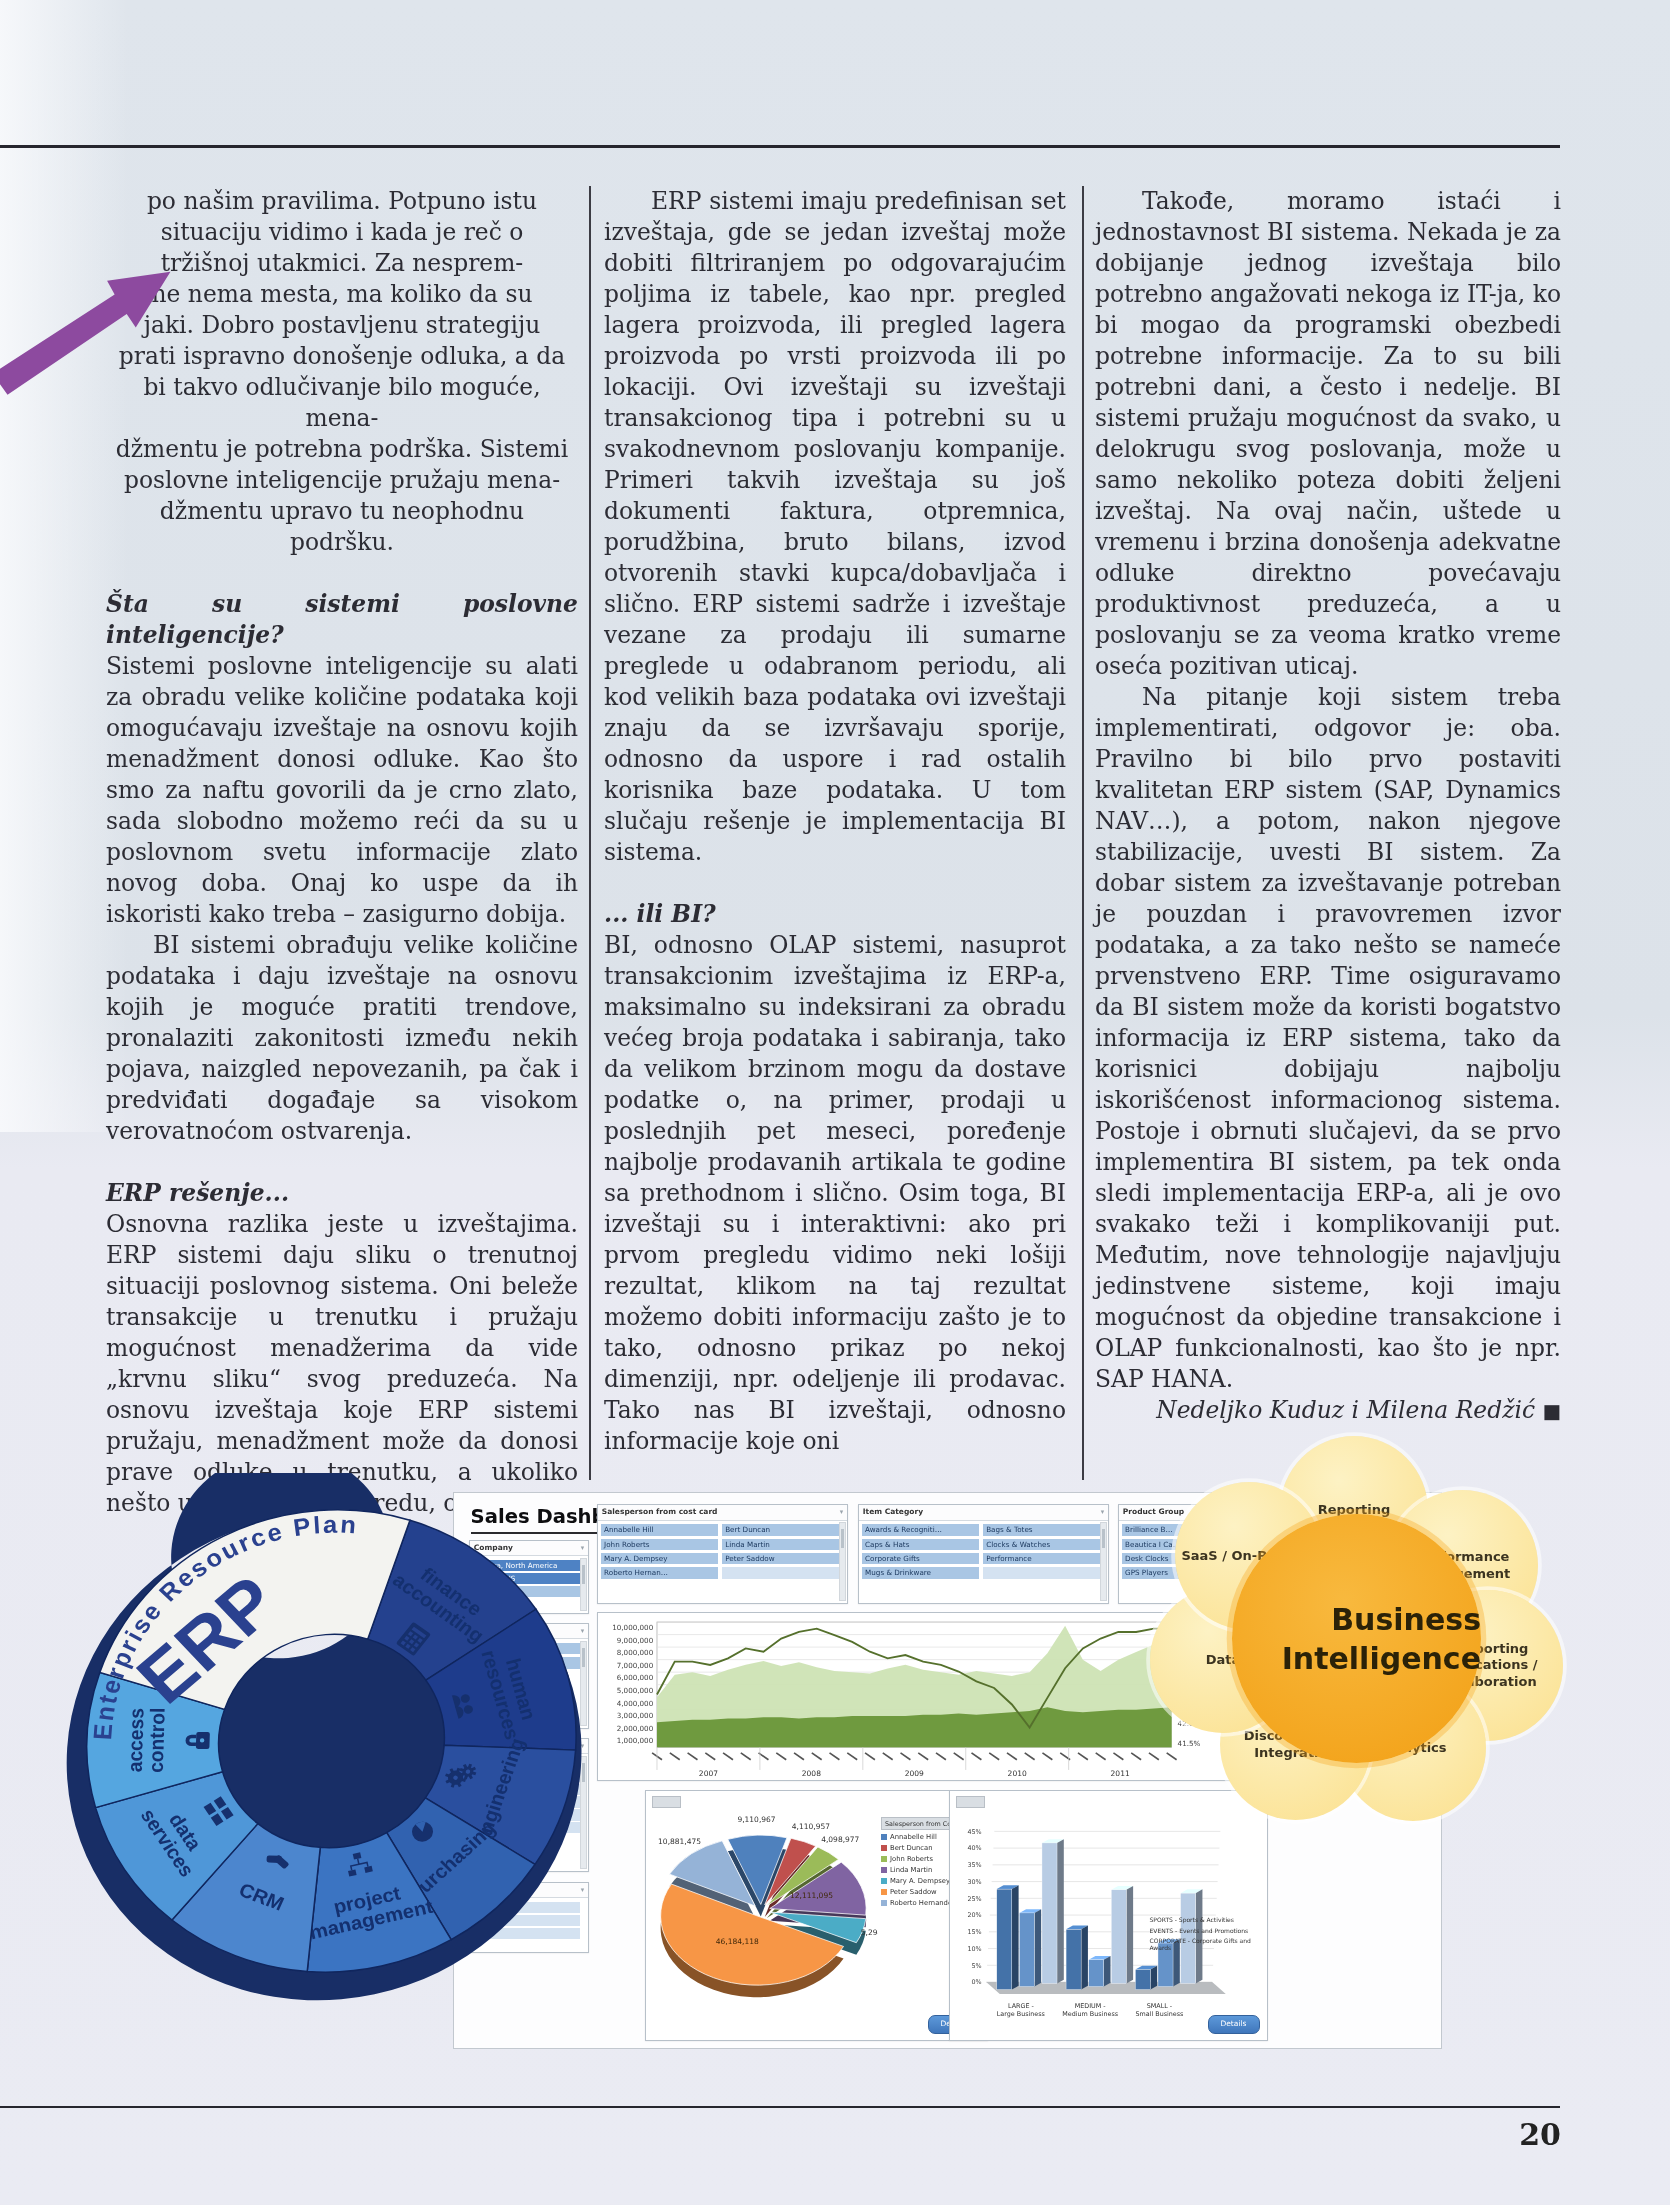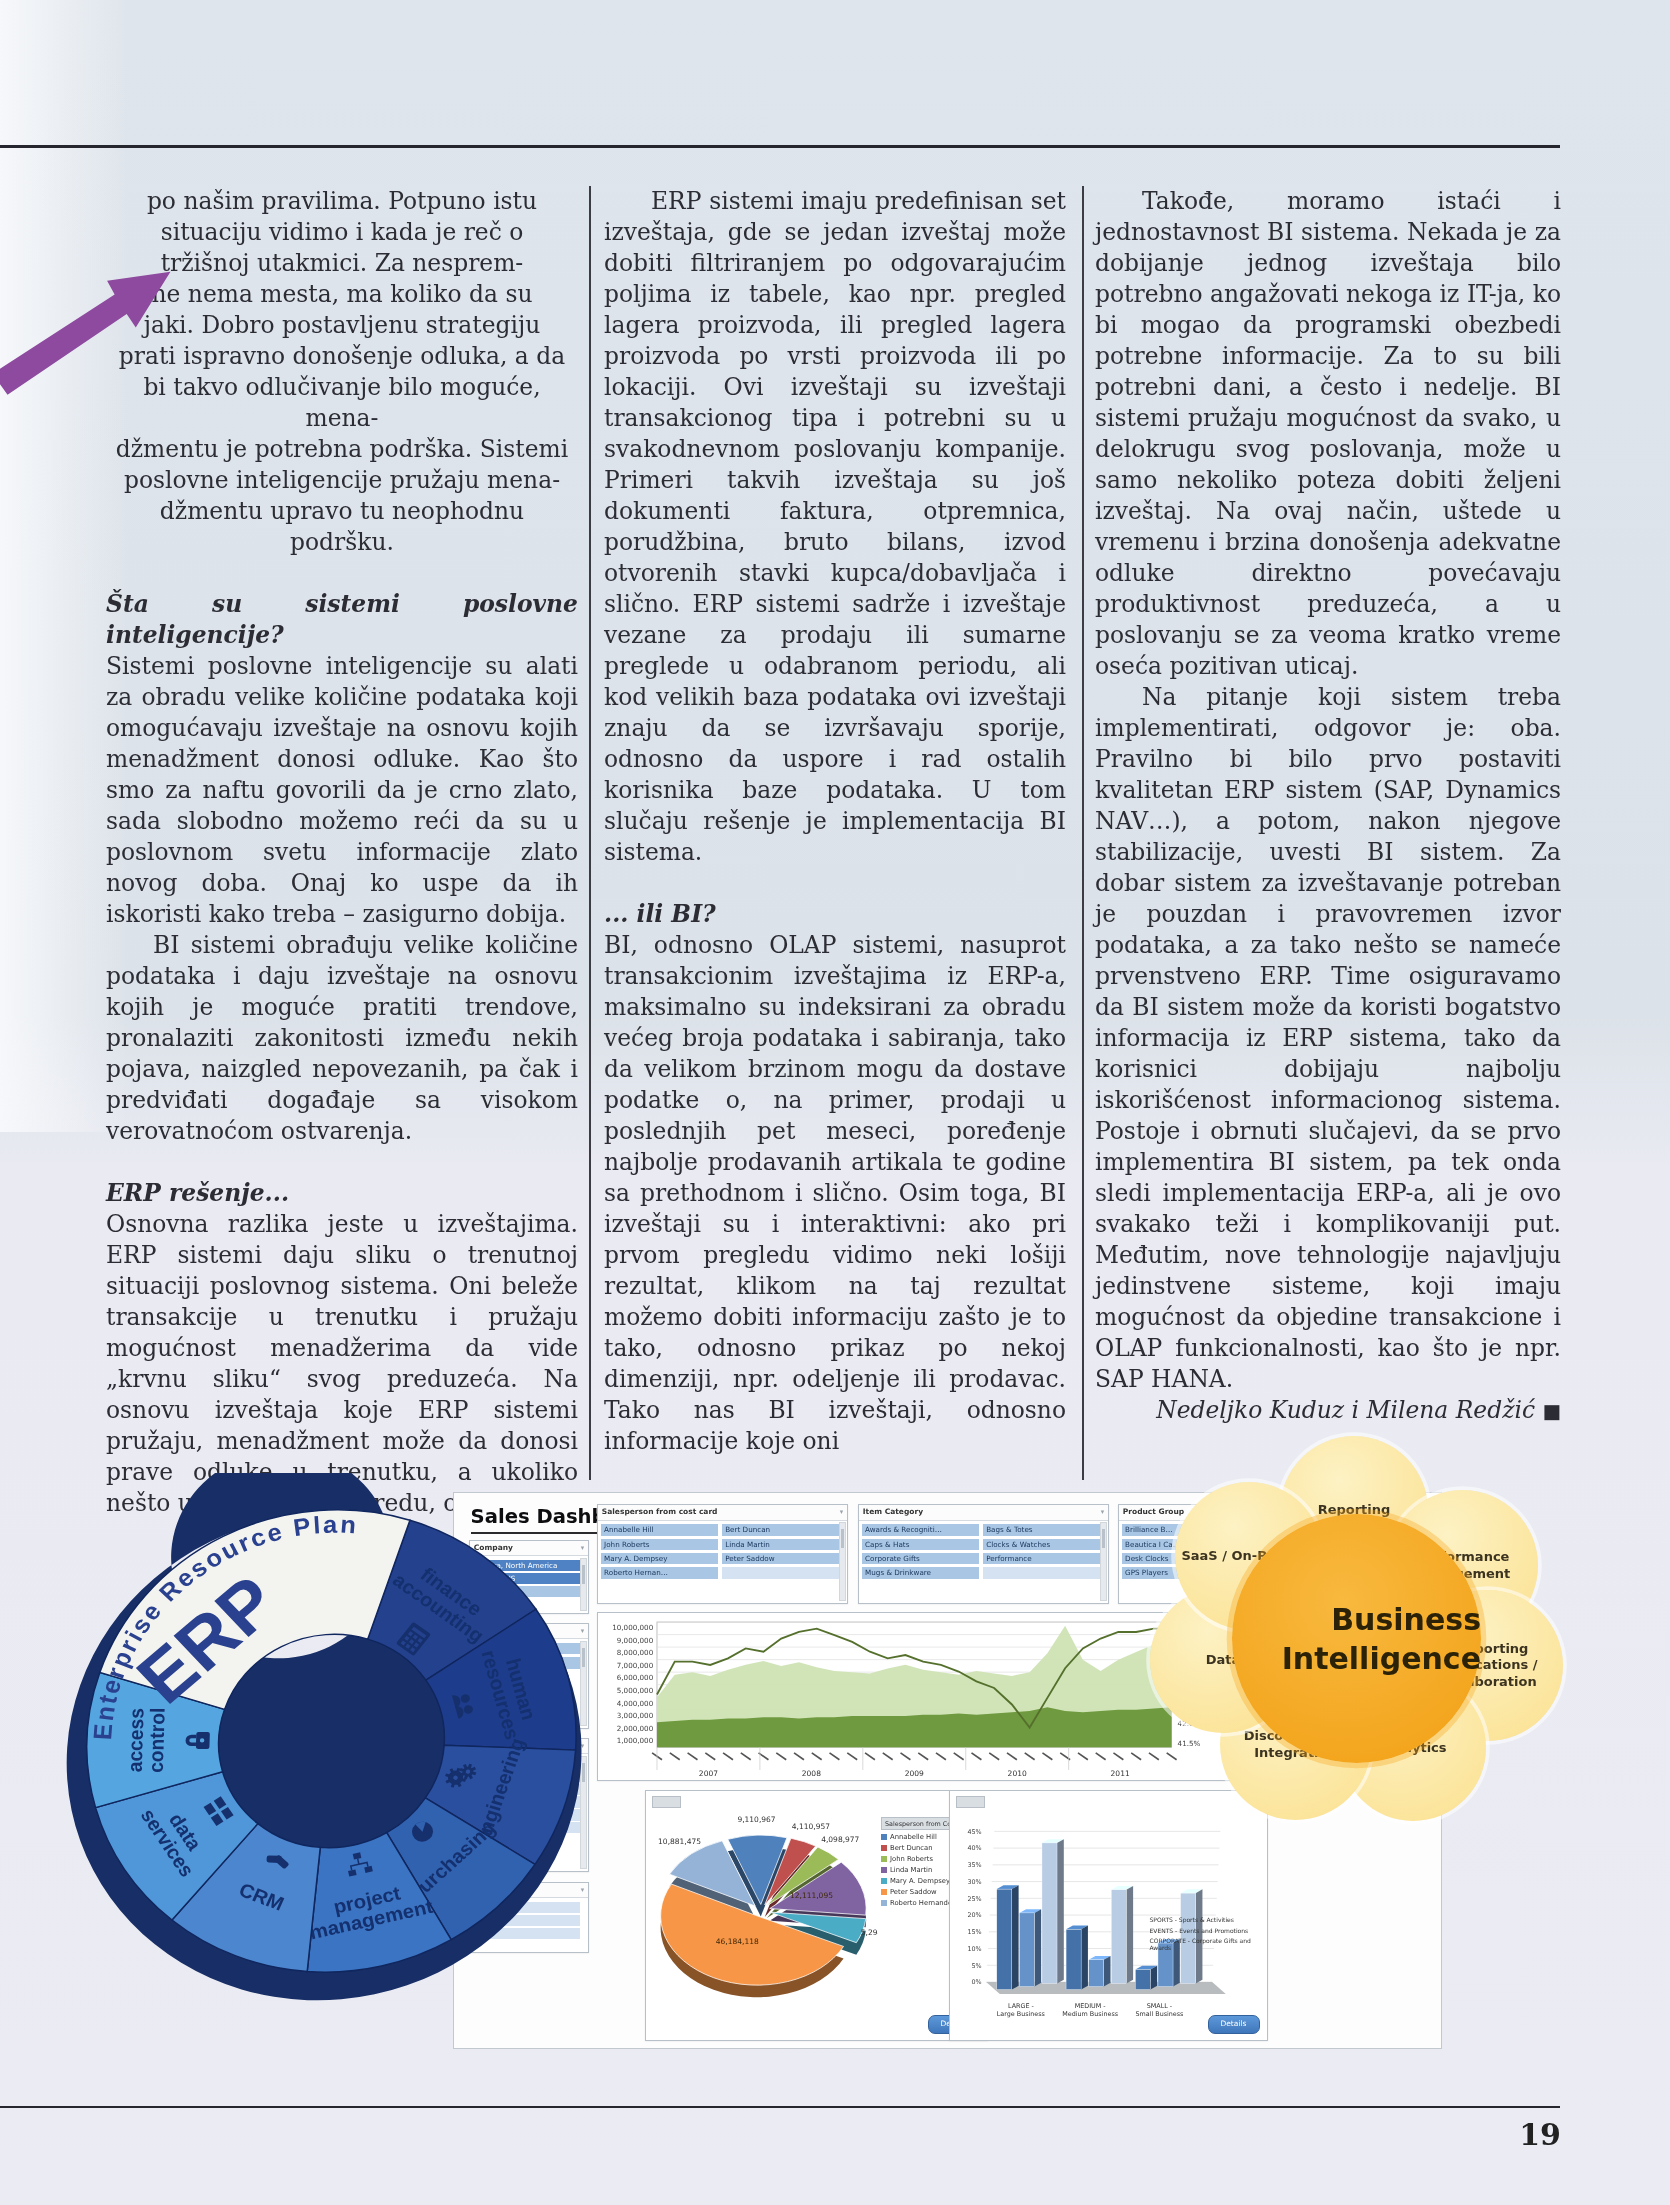--- a/index.html
+++ b/index.html
@@ -573,14 +573,14 @@
   <div class="bubble" style="left:1387px;top:1490px;width:151px;height:151px;">Performance Management</div>
   <div class="bubble" style="left:1412px;top:1590px;width:151px;height:151px;">Supporting Applications / Collaboration</div>
   <div class="bubble" style="left:1340px;top:1675px;width:146px;height:146px;">Analytics</div>
   <div class="bubble" style="left:1220px;top:1669px;width:151px;height:151px;">Discovery and Integration</div>
   <div class="bubble" style="left:1150px;top:1587px;width:146px;height:146px;">Data</div>
   <div class="bubble" style="left:1175px;top:1482px;width:148px;height:148px;">SaaS / On-Premise</div>
   <div class="bi-center" style="left:1232px;top:1514px;width:249px;height:249px;">Business Intelligence</div>
 </div>
 
 <div class="footer-rule"></div>
-<div class="page-num">19</div>
+<div class="page-num">20</div>
 
 
 </body></html>

